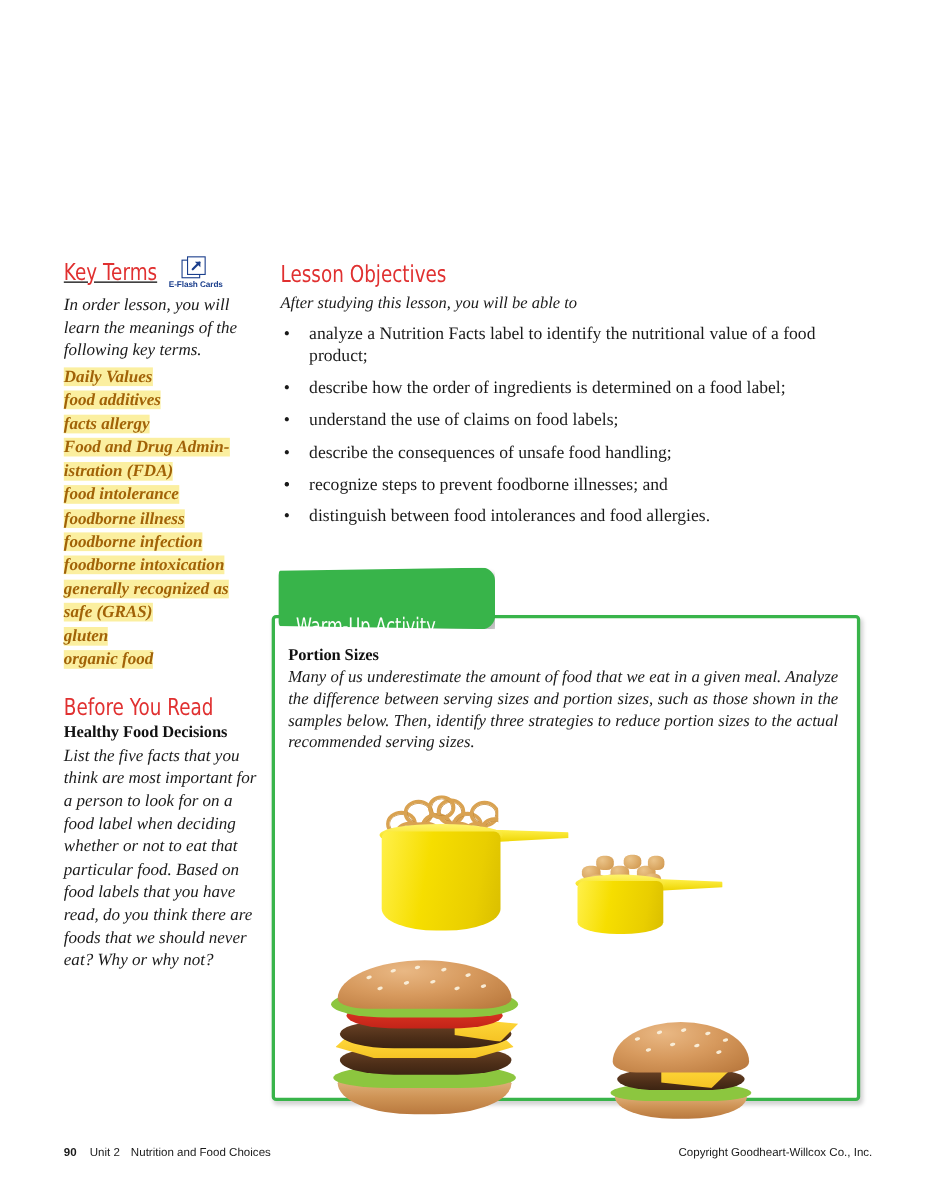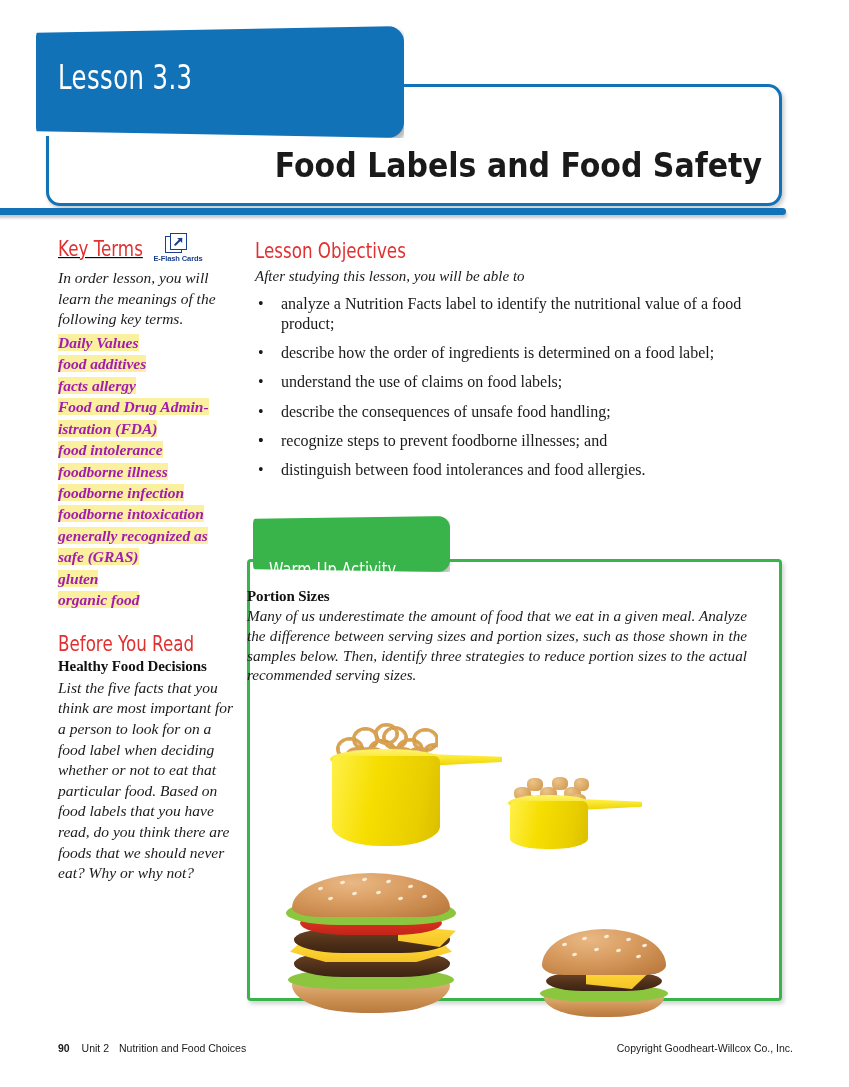--- a/index.html
+++ b/index.html
@@ -184,21 +184,21 @@
     list-style: none;
     margin: 0;
     padding: 0;
   }
   .kt-list li {
     font-family: "Liberation Serif", serif;
     font-style: italic;
     font-weight: bold;
     font-size: 15.5px;
     line-height: 1.32;
-    color: #a21caf;
+    color: #a16207;
     margin: 0 0 1px 0;
     padding-left: 0;
     text-indent: 0;
   }
   .kt-list li span.hl {
     background: #FBEFA0;
     box-decoration-break: clone;
     -webkit-box-decoration-break: clone;
   }
   .kt-wrap-second {
@@ -298,21 +298,21 @@
     top: 13px;
     font-family: "DejaVu Sans", sans-serif;
     font-size: 17px;
     color: #ffffff;
     transform: scaleX(0.86) scaleY(1.14);
     transform-origin: left top;
     white-space: nowrap;
   }
   .warmup-inner {
     position: absolute;
-    left: 0;
+    left: 15px;
     top: 43px;
     width: 500px;
   }
   .wu-title {
     font-family: "Liberation Serif", serif;
     font-weight: bold;
     font-size: 15px;
     color: #111;
     margin: 0 0 1px 0;
     letter-spacing: -0.1px;
@@ -427,32 +427,20 @@
     margin-right: 9px;
   }
   .footer-left .unit { margin-right: 7px; }
   .footer-right { white-space: nowrap; }
 </style>
 </head>
 <body>
 
 <div class="page">
 
-  <div class="header-zone">
-
-    <div class="title-outline"></div>
-    <div class="title-outline-mask"></div>
-
-    <div class="lesson-tab"></div>
-    <div class="lesson-tab-label">Lesson 3.3</div>
-
-    <div class="lesson-title">Food Labels and Food Safety</div>
-
-    <div class="header-rule"></div>
-  </div>
 
   <div class="left-col">
 
     <div class="keyterms-headrow">
       <div class="section-head-red">Key Terms</div>
 
       <div class="eflash">
         <div class="eflash-cards">
           <div class="card back"></div>
           <div class="card front"></div>

